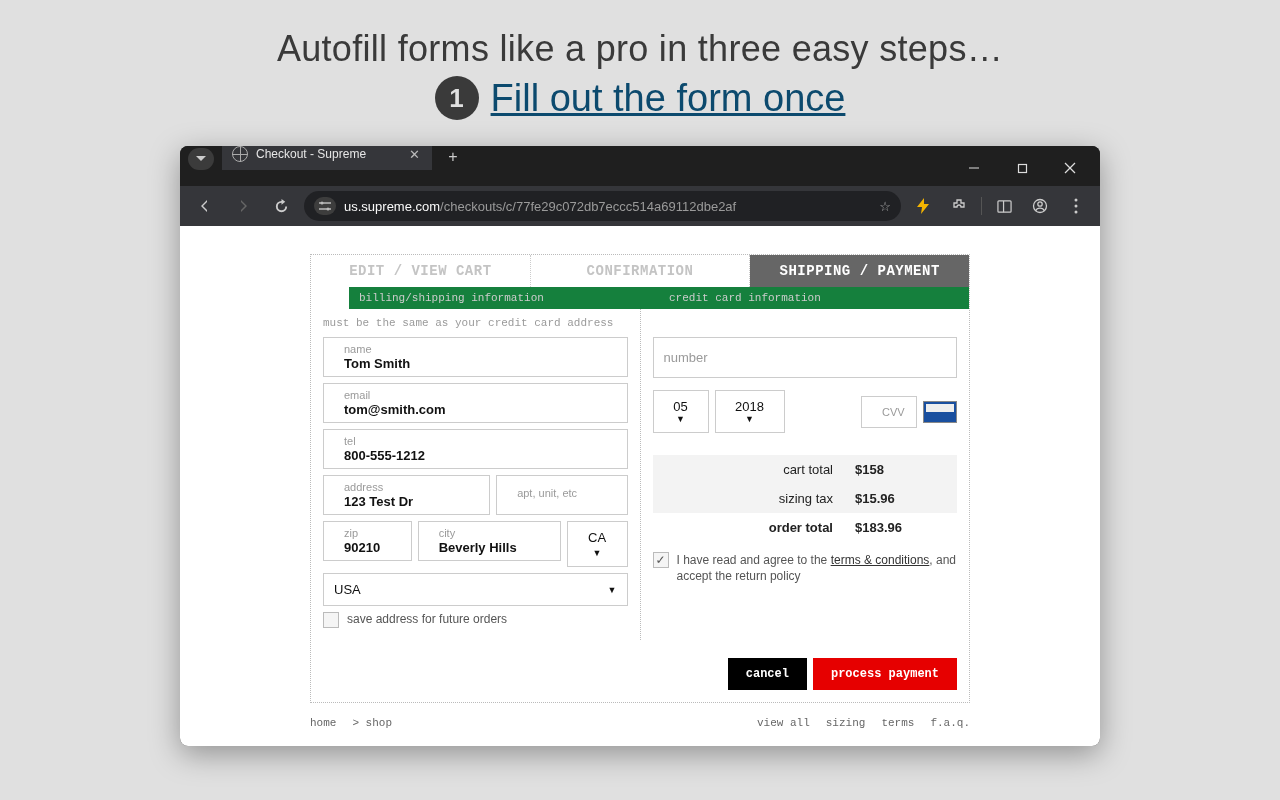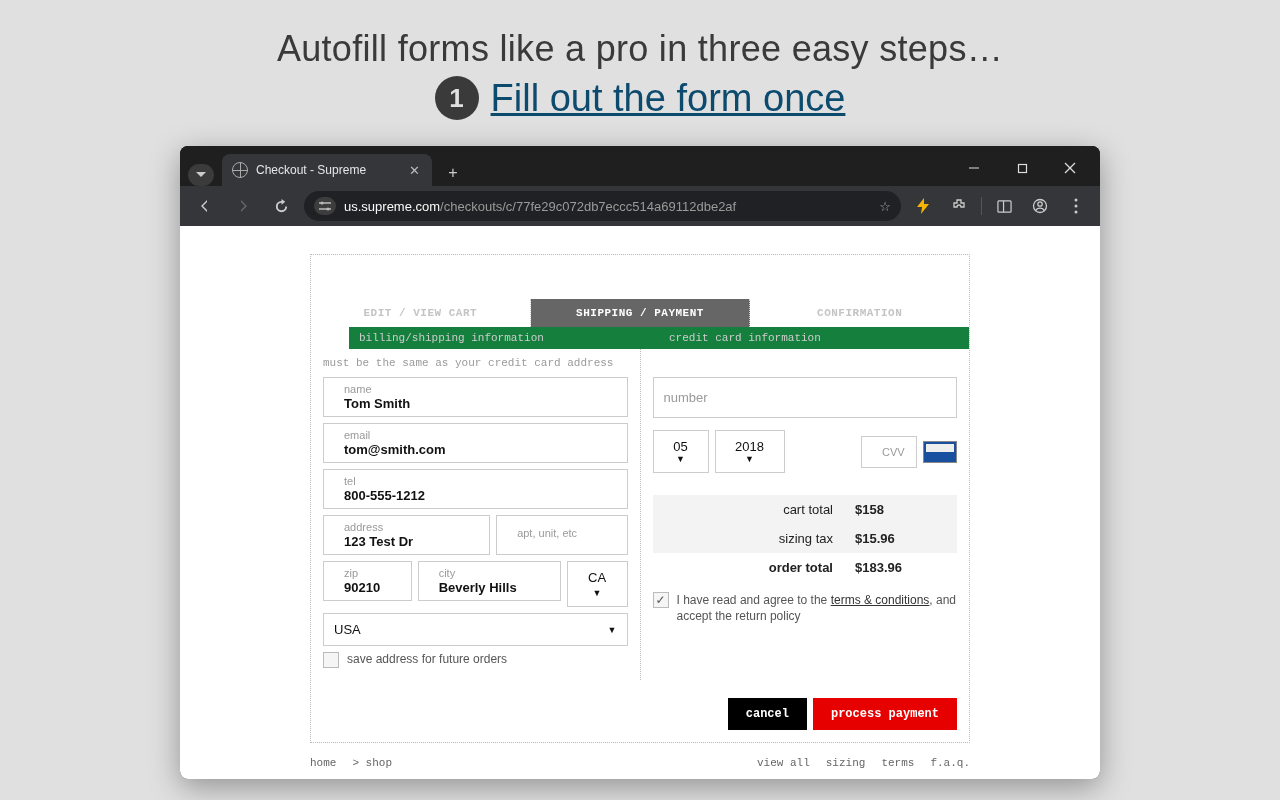--- a/index.html
+++ b/index.html
@@ -51,21 +51,21 @@
   margin: 10px auto 0;
   background: #1f1f1f;
   border-radius: 8px;
   box-shadow: 0 8px 30px rgba(0,0,0,0.35);
   overflow: hidden;
 }
 .tab-strip {
   display: flex;
   align-items: flex-end;
   height: 40px;
-  padding: 6px 0 0 8px;
+  padding: 6px 0 16px 8px;
   background: #1f1f1f;
   position: relative;
 }
 .tab-dropdown {
   width: 26px; height: 22px;
   border-radius: 11px;
   background: #3b3b3b;
   display: flex; align-items: center; justify-content: center;
   margin-right: 8px;
   cursor: pointer;
@@ -149,22 +149,21 @@
   font-family: "Courier New", monospace;
 }
 .content {
   width: 660px;
   margin: 0 auto;
   border: 1px dotted #bbb;
 }
 .tabs {
   display: flex;
   width: 100%;
-  font-size: 11px;
-  margin-top: 44px;
+  font-size: 14px;
 }
 .tab {
   flex: 1;
   text-align: center;
   padding: 8px 0;
   color: #c4c4c4;
   text-transform: uppercase;
   letter-spacing: 0.5px;
   border-right: 1px dotted #ccc;
   cursor: pointer;
@@ -390,22 +389,22 @@
             <circle cx="2" cy="14" r="1.5"></circle>
           </svg>
         </div>
     </div>
   </div>
 
   <div class="page">
     <div class="content">
       <div class="tabs">
         <div class="tab">EDIT / VIEW CART</div>
+        <div class="tab">CONFIRMATION</div>
         <div class="tab active">SHIPPING / PAYMENT</div>
-        <div class="tab">CONFIRMATION</div>
       </div>
       <div class="section-header">
         <div class="sh-half">billing/shipping information</div>
         <div class="sh-half">credit card information</div>
       </div>
       <div class="cols">
         <div class="col-left">
           <div class="note">must be the same as your credit card address</div>
 
           <div class="field">

